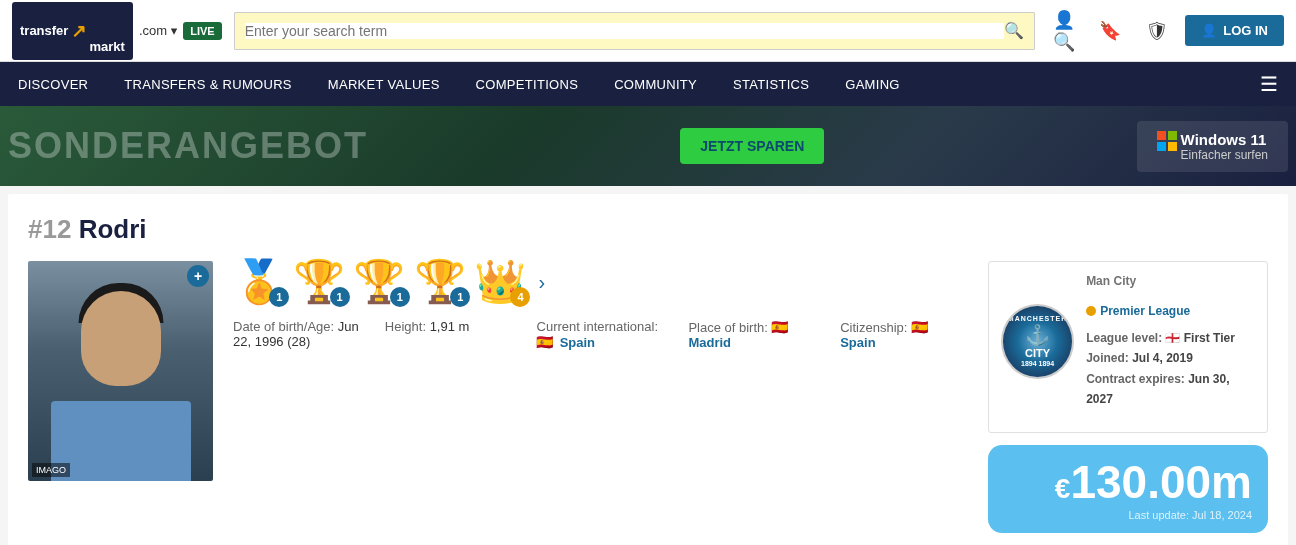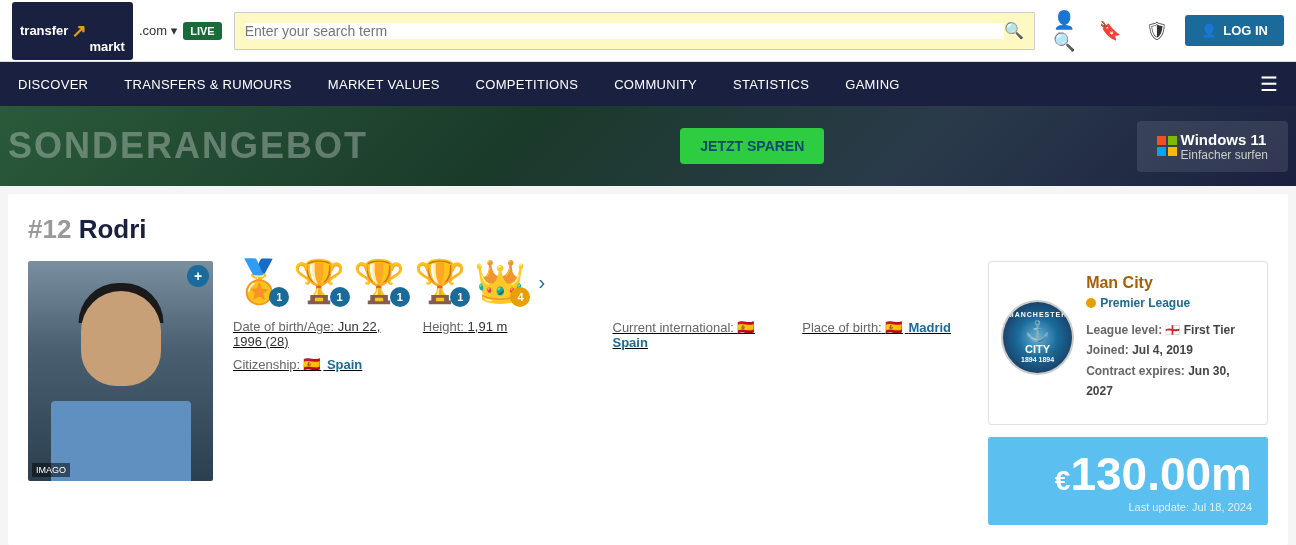--- a/index.html
+++ b/index.html
@@ -155,21 +155,20 @@
     .banner-right {
       display: flex;
       align-items: center;
       gap: 15px;
       background: rgba(255,255,255,0.1);
       padding: 10px 20px;
       border-radius: 4px;
     }
     .windows-logo {
       display: flex;
-      align-items: center;
       gap: 4px;
     }
     .win-grid { display: grid; grid-template-columns: 1fr 1fr; gap: 2px; width: 20px; height: 20px; }
     .win-cell { background: #00a4ef; }
     .win-cell:nth-child(1) { background: #f25022; }
     .win-cell:nth-child(2) { background: #7fba00; }
     .win-cell:nth-child(3) { background: #00a4ef; }
     .win-cell:nth-child(4) { background: #ffb900; }
     .banner-win-text { color: #fff; font-size: 15px; font-weight: bold; }
     .banner-win-sub { color: #ccc; font-size: 12px; }
@@ -307,24 +306,23 @@
       cursor: pointer;
       margin-left: 4px;
     }
 
     
     .player-info-section {
       flex: 1;
     }
     .player-info-grid {
       display: grid;
-      grid-template-columns: 1fr 1fr 1fr 1fr;
+      grid-template-columns: 1fr 1fr 1fr 1fr 1fr;
       gap: 6px 24px;
       margin-top: 8px;
-      text-decoration: underline;
     }
     .info-row {
       font-size: 13px;
       color: #333;
     }
     .info-label { color: #666; }
     .info-value { font-weight: bold; }
     .info-link { color: #1a6b9a; text-decoration: none; font-weight: bold; }
     .flag { font-size: 14px; margin-right: 2px; }
 
@@ -359,42 +357,42 @@
       overflow: hidden;
     }
     .club-badge-inner {
       text-align: center;
       line-height: 1.2;
     }
     .club-badge-top { font-size: 7px; letter-spacing: 1px; }
     .club-badge-name { font-size: 11px; font-weight: bold; }
     .club-badge-year { font-size: 7px; }
     .club-info h3 {
-      font-size: 16px;
-      color: #a16207;
-      font-weight: bold;
-      margin-bottom: 4px;
+      font-size: 12px;
+      color: #737373;
+      font-weight: bold;
+      margin-bottom: 16px;
       cursor: pointer;
     }
     .club-league {
       display: flex;
       align-items: center;
       gap: 4px;
       font-size: 12px;
       color: #1a6b9a;
       margin-bottom: 10px;
     }
     .league-dot { width: 10px; height: 10px; background: #e8a000; border-radius: 50%; }
     .club-details { font-size: 12px; color: #444; line-height: 1.7; }
     .club-details span { font-weight: bold; }
 
     
     .market-value-card {
       background: #5bbfef;
-      border-radius: 3px;
+      border-radius: 14px;
       padding: 12px 16px;
       margin-top: 12px;
       text-align: right;
     }
     .mv-value {
       font-size: 46px;
       font-weight: bold;
       color: #fff;
       line-height: 1.1;
     }

